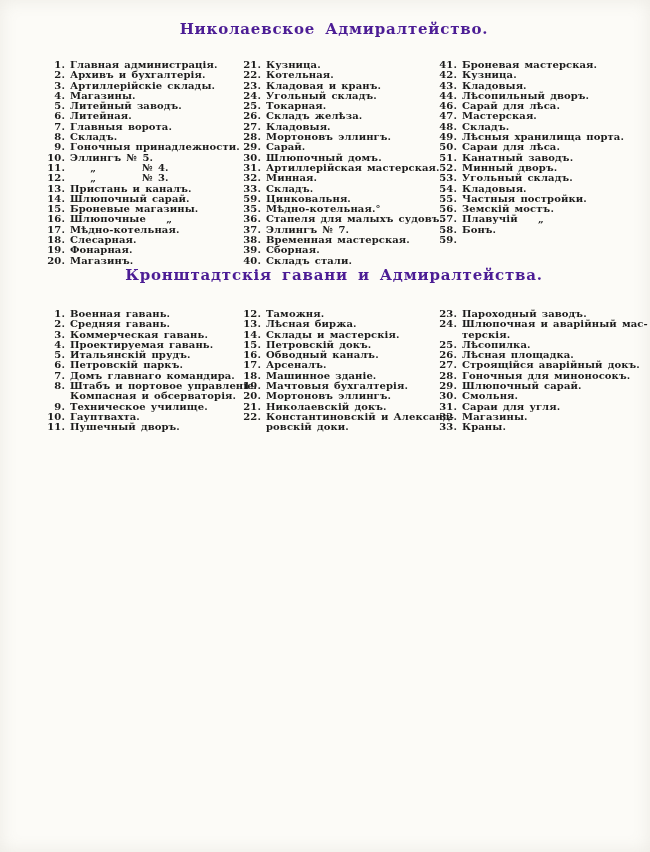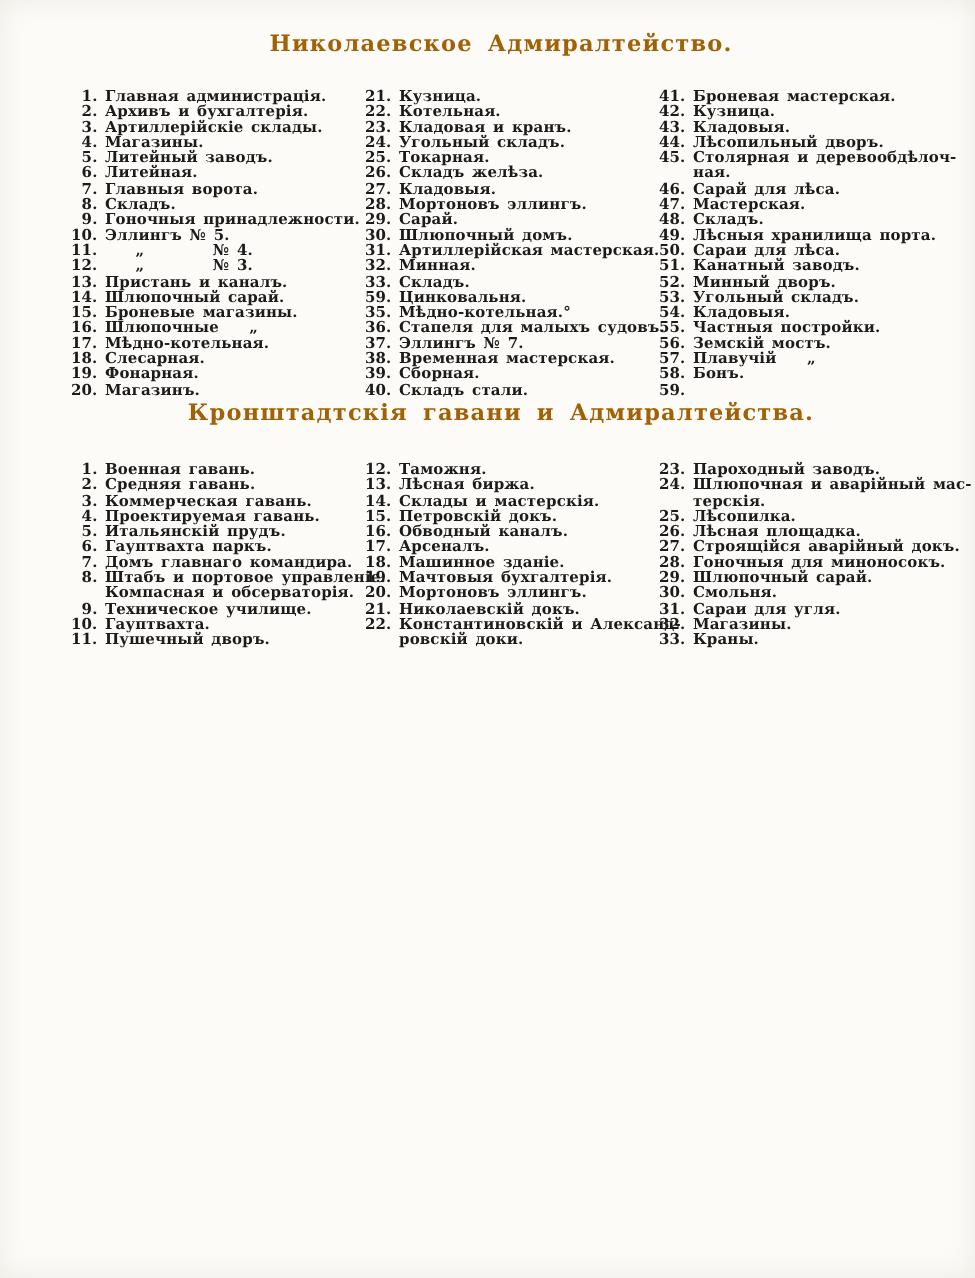--- a/index.html
+++ b/index.html
@@ -19,21 +19,21 @@
     padding-top: 20px;
   }
   .section-title {
     margin: 0 28px 22px 46px;
     text-align: center;
     font-size: 15px;
     line-height: 18px;
     font-weight: 700;
     letter-spacing: 0.8px;
     word-spacing: 4px;
-    color: #a16207;
+    color: #4c1d95;
   }
   .section-2 .section-title { margin-bottom: 25px; }
   .cols {
     display: flex;
     margin: 0 24px 0 44px;
     gap: 6px;
   }
   .col { flex: 1 1 0; min-width: 0; }
   .item {
     display: flex;
@@ -237,25 +237,20 @@
           </div>
           <div class="item">
             <span class="num">43.</span>
             <span class="txt">Кладовыя.</span>
           </div>
           <div class="item">
             <span class="num">44.</span>
             <span class="txt">Лѣсопильный дворъ.</span>
           </div>
           <div class="item">
-            <span class="num">45.</span>
-            <span class="txt">Столярная и деревообдѣлоч-
-ная.</span>
-          </div>
-          <div class="item">
             <span class="num">46.</span>
             <span class="txt">Сарай для лѣса.</span>
           </div>
           <div class="item">
             <span class="num">47.</span>
             <span class="txt">Мастерская.</span>
           </div>
           <div class="item">
             <span class="num">48.</span>
             <span class="txt">Складъ.</span>
@@ -327,21 +322,21 @@
           <div class="item">
             <span class="num">4.</span>
             <span class="txt">Проектируемая гавань.</span>
           </div>
           <div class="item">
             <span class="num">5.</span>
             <span class="txt">Итальянскій прудъ.</span>
           </div>
           <div class="item">
             <span class="num">6.</span>
-            <span class="txt">Гауптвахта паркъ.</span>
+            <span class="txt">Петровскій паркъ.</span>
           </div>
           <div class="item">
             <span class="num">7.</span>
             <span class="txt">Домъ главнаго командира.</span>
           </div>
           <div class="item">
             <span class="num">8.</span>
             <span class="txt">Штабъ и портовое управленіе.
 Компасная и обсерваторія.</span>
           </div>

